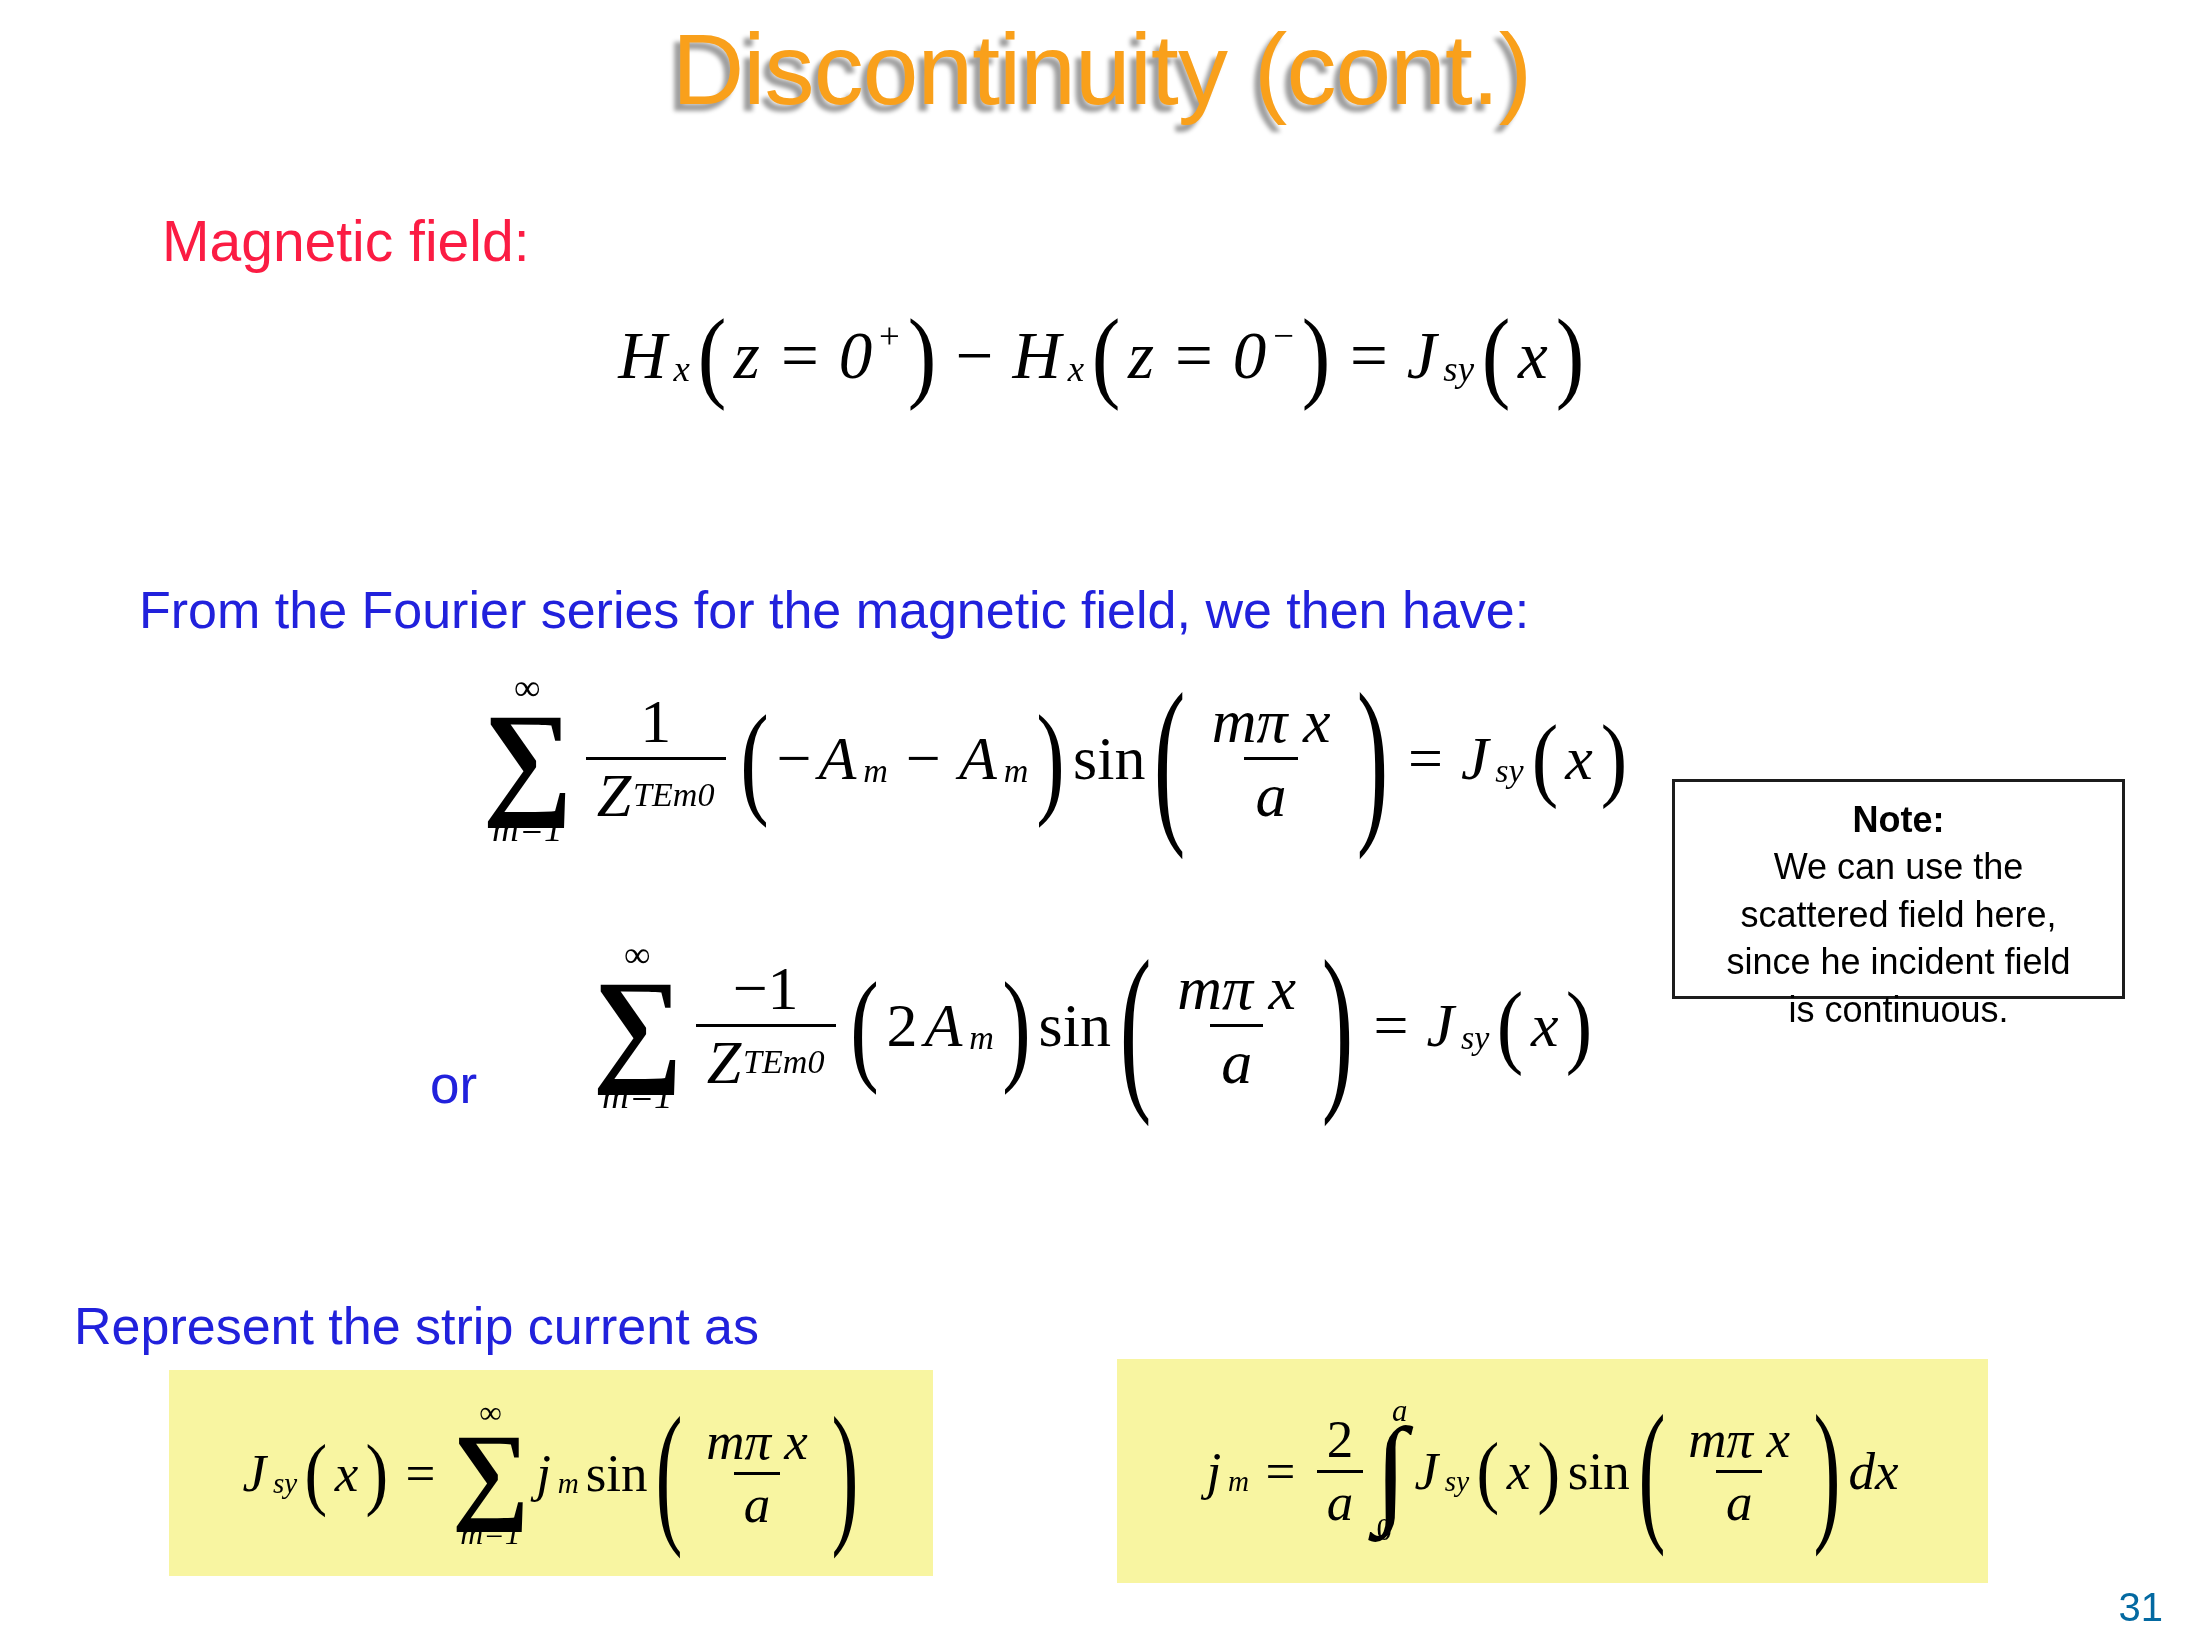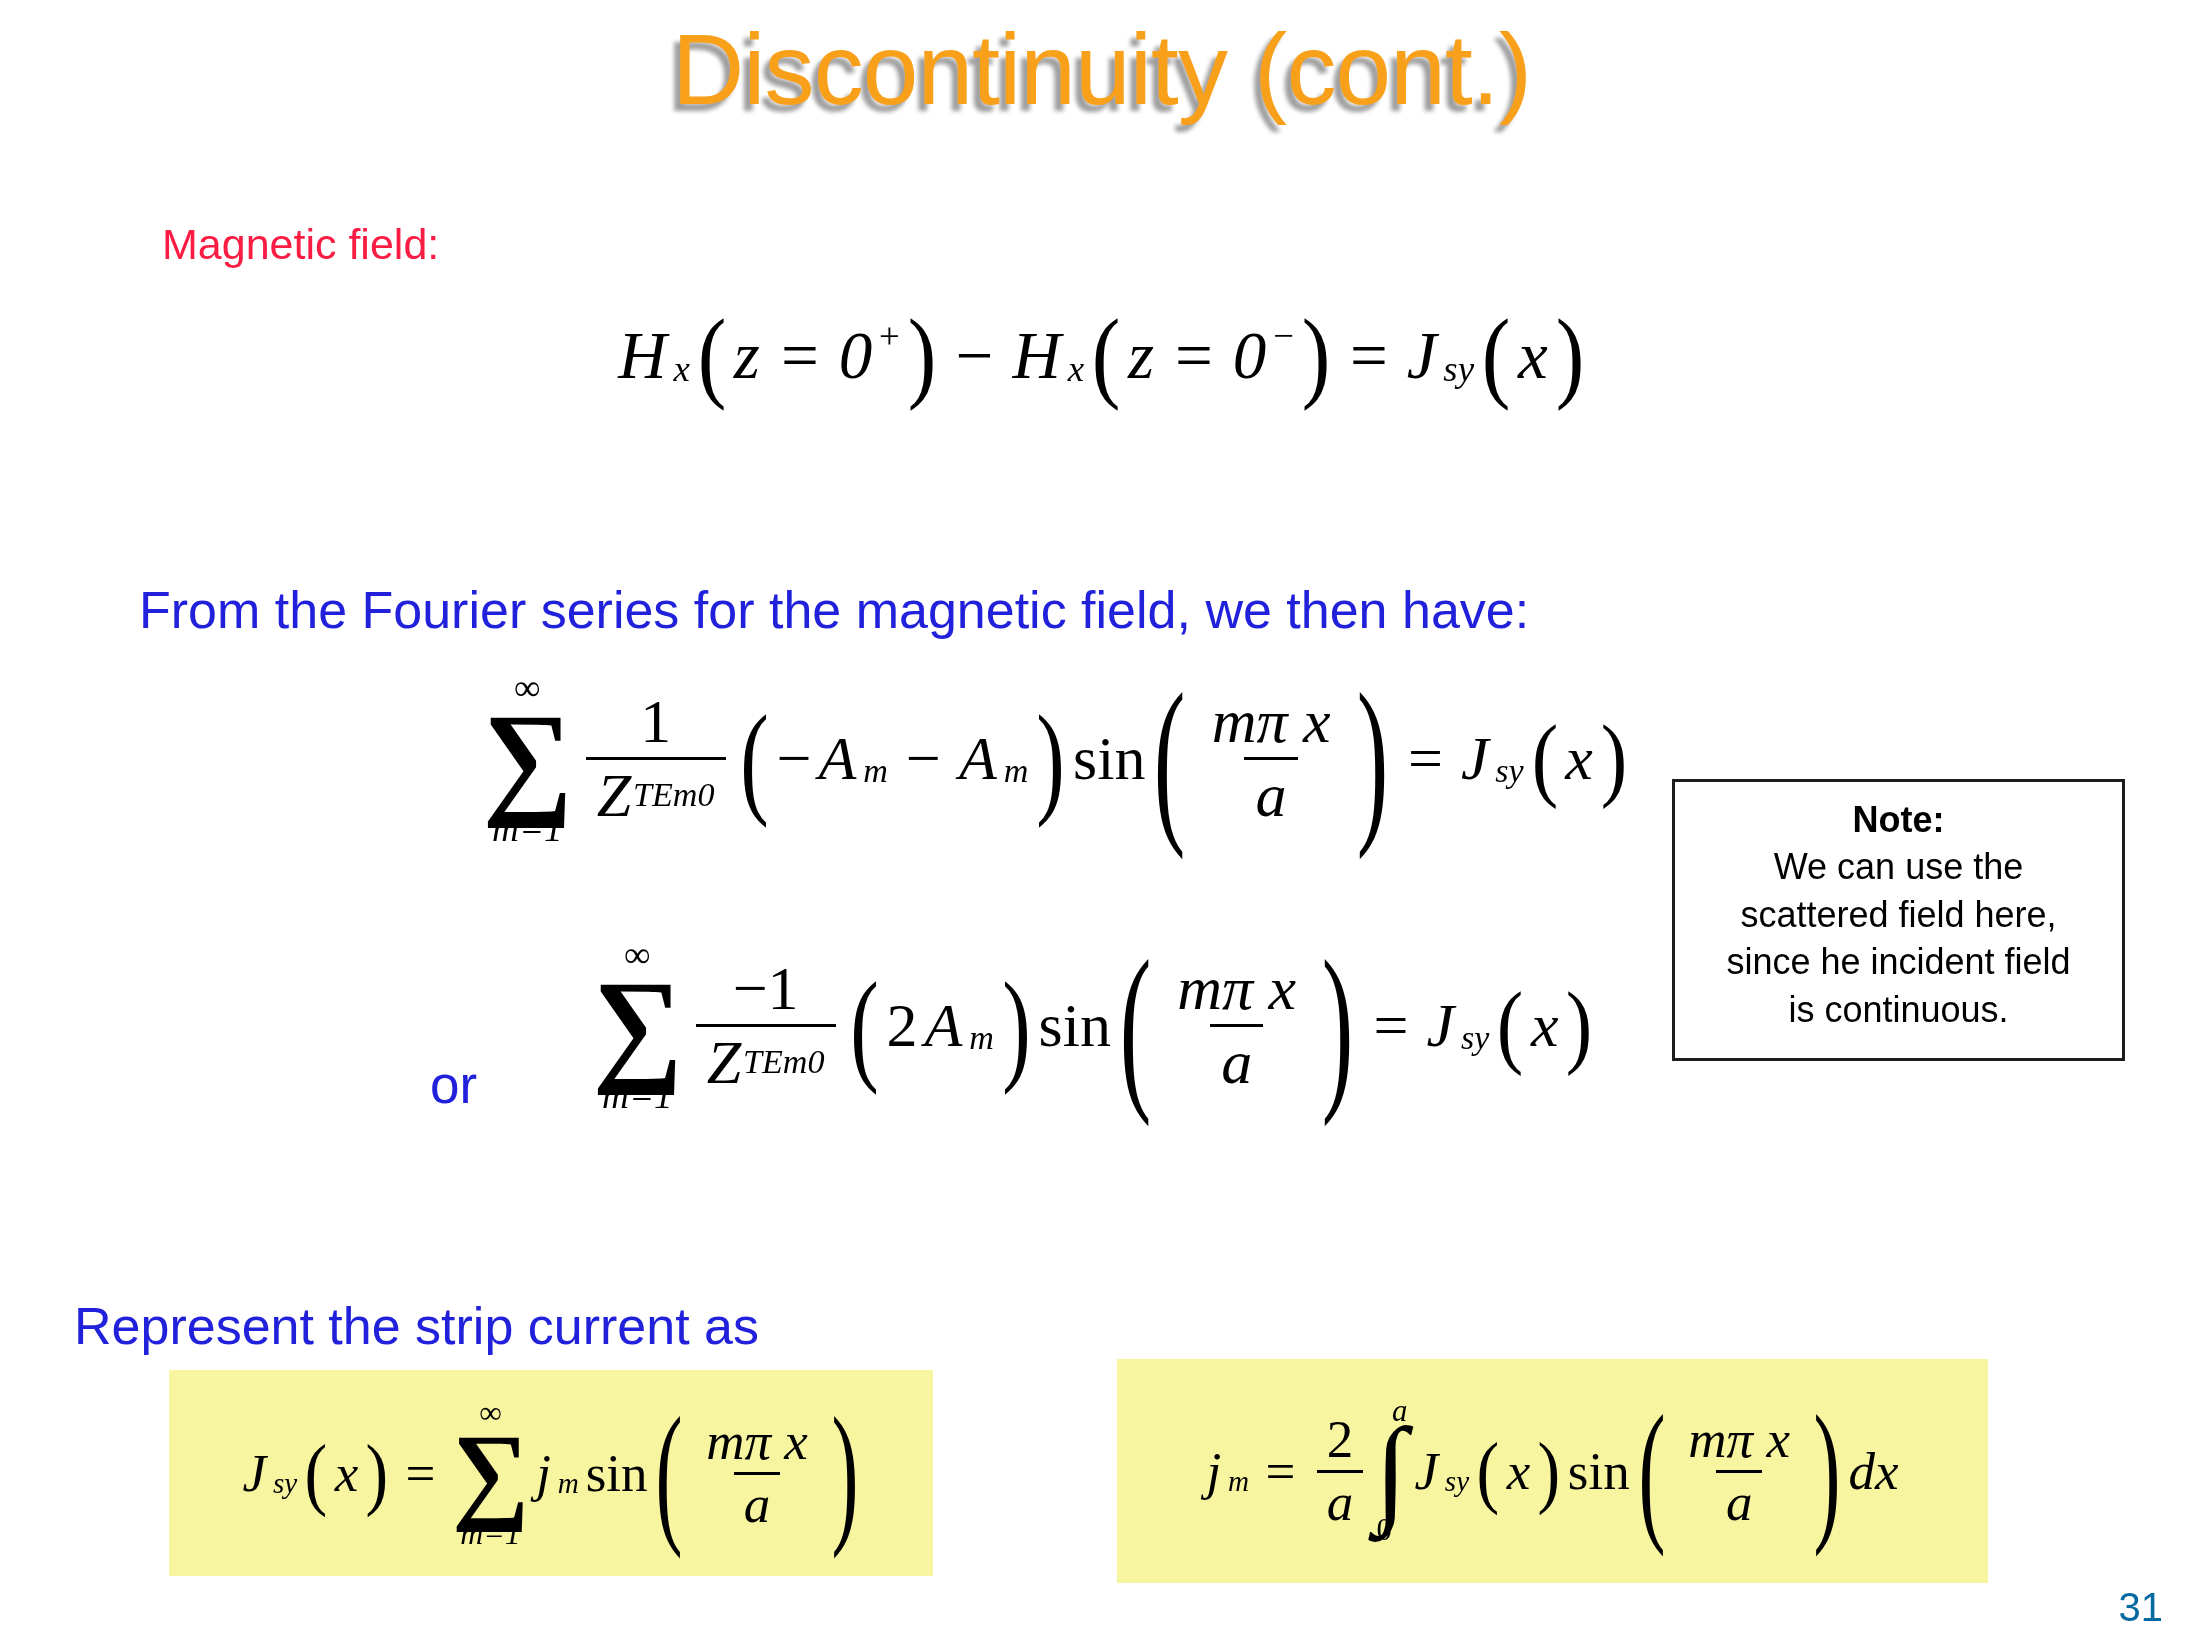--- a/index.html
+++ b/index.html
@@ -7,30 +7,30 @@
     position:relative; width:2203px; height:1652px; background:#fff; overflow:hidden;
     font-family:"Liberation Sans", sans-serif; color:#000;
   }
   
   .title{
     position:absolute; left:0; top:13.8px; width:100%; text-align:center;
     font-size:100px; line-height:1.1; color:var(--title,#F9A01B);
     text-shadow:-6px 6.9px 4.3px var(--titleShadow,#9E9E9E);
     letter-spacing:-0.9px;
   }
-  .red-label{ position:absolute; left:162px; top:208px; font-size:43px; color:var(--red,#FB1C43);margin-top:12px; }
+  .red-label{ position:absolute; left:162px; top:208px; font-size:57px; color:var(--red,#FB1C43); }
   .blue-label{ position:absolute; font-size:52px; color:var(--blue,#2121DC);margin-top:28px; }
   .lbl-fourier{ left:139px; top:552px; }
   .lbl-represent{ left:74px; top:1268px; }
   .lbl-or{ left:430px; top:1026px; font-size:53px; }
   .page-number{ position:absolute; right:40px; top:1585px; font-size:40px; color:#0369a1; }
 
   
   .note-box{
-    position:absolute; left:1672px; top:779px; width:453px; height:282px;
+    position:absolute; left:1672px; top:779px; width:453px; height:220px;
     border:3.4px solid var(--noteBorder,#1C1C1C); background:#fff; box-sizing:border-box;
     text-align:center; font-size:36px; line-height:1.32; padding-top:13.8px;
   }
   .note-title{ font-weight:bold; }
 
   
   .math{ font-family:"Liberation Serif","DejaVu Serif",serif; font-style:italic; color:#000; }
   .up{ font-style:normal; }
   .eqrow{ position:absolute; display:flex; align-items:center; gap:6.9px; line-height:1; }
   .eq-boundary{ left:0; right:0; top:310px; justify-content:center; font-size:67px; }

